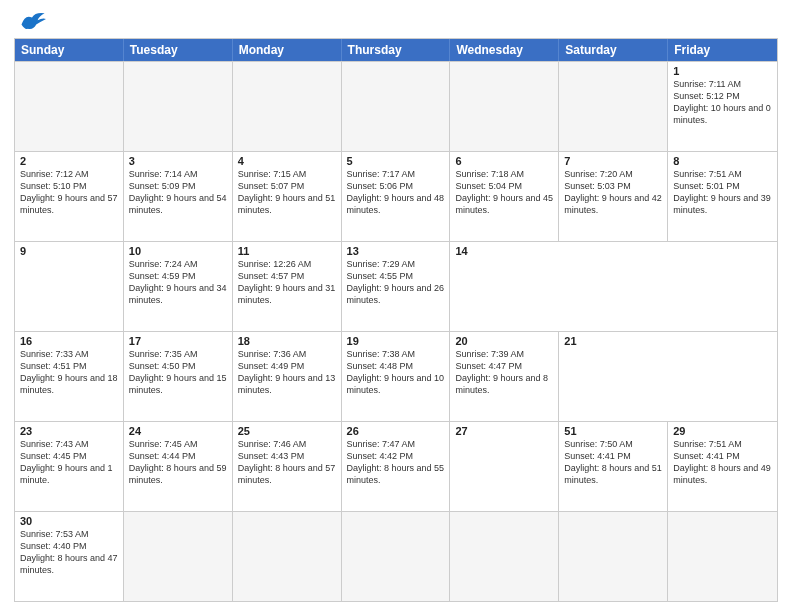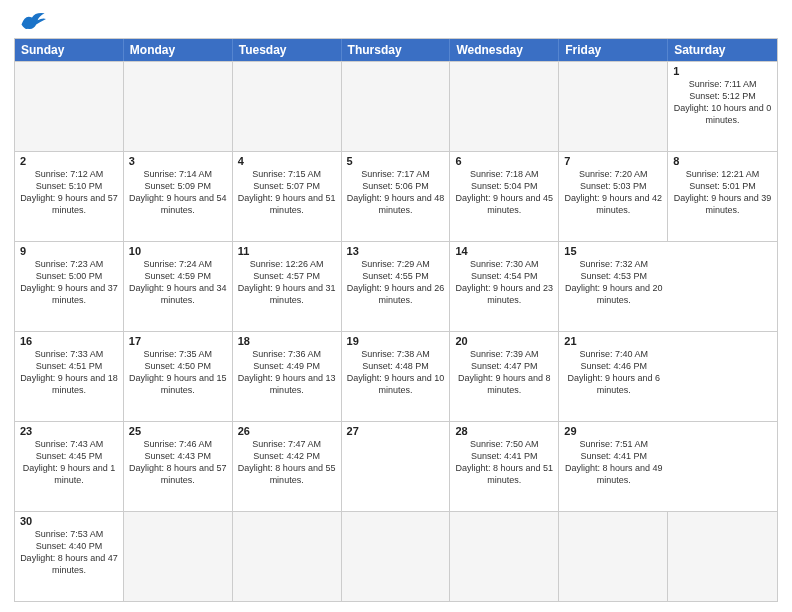--- a/index.html
+++ b/index.html
@@ -102,21 +102,20 @@
     .day-num {
       font-size: 11px;
       font-weight: bold;
       display: block;
       margin-bottom: 1px;
     }
     .cell-text {
       font-size: 9px;
       line-height: 1.35;
       color: #333;
-      text-align: center;
     }
   </style>
 </head>
 <body>
 
 <div class="page">
   <div class="header">
     <div class="logo">
       <div class="logo-text">
         <span class="logo-general"></span>
@@ -128,26 +127,26 @@
     </div>
     <div class="title-block">
       <div class="month-title"></div>
       <div class="location-title"></div>
     </div>
   </div>
 
   <div class="calendar">
     <div class="cal-header-row" id="cal-header">
         <div class="cal-header-cell">Sunday</div>
+        <div class="cal-header-cell">Tuesday</div>
         <div class="cal-header-cell">Monday</div>
-        <div class="cal-header-cell">Tuesday</div>
         <div class="cal-header-cell">Thursday</div>
         <div class="cal-header-cell">Wednesday</div>
+        <div class="cal-header-cell">Saturday</div>
         <div class="cal-header-cell">Friday</div>
-        <div class="cal-header-cell">Saturday</div>
       </div>
     <div class="cal-body" id="cal-body">
         <div class="cal-row">
           <div class="cal-cell empty"></div>
           <div class="cal-cell empty"></div>
           <div class="cal-cell empty"></div>
           <div class="cal-cell empty"></div>
           <div class="cal-cell empty"></div>
           <div class="cal-cell empty"></div>
           <div class="cal-cell">
@@ -189,31 +188,28 @@
 Daylight: 9 hours and 45 minutes.</div>
           </div>
           <div class="cal-cell">
             <span class="day-num">7</span>
             <div class="cell-text">Sunrise: 7:20 AM
 Sunset: 5:03 PM
 Daylight: 9 hours and 42 minutes.</div>
           </div>
           <div class="cal-cell">
             <span class="day-num">8</span>
-            <div class="cell-text">Sunrise: 12:21 AM
+            <div class="cell-text">Sunrise: 7:51 AM
 Sunset: 5:01 PM
 Daylight: 9 hours and 39 minutes.</div>
           </div>
         </div>
         <div class="cal-row">
           <div class="cal-cell">
             <span class="day-num">9</span>
-            <div class="cell-text">Sunrise: 7:23 AM
-Sunset: 5:00 PM
-Daylight: 9 hours and 37 minutes.</div>
           </div>
           <div class="cal-cell">
             <span class="day-num">10</span>
             <div class="cell-text">Sunrise: 7:24 AM
 Sunset: 4:59 PM
 Daylight: 9 hours and 34 minutes.</div>
           </div>
           <div class="cal-cell">
             <span class="day-num">11</span>
             <div class="cell-text">Sunrise: 12:26 AM
@@ -221,29 +217,20 @@
 Daylight: 9 hours and 31 minutes.</div>
           </div>
           <div class="cal-cell">
             <span class="day-num">13</span>
             <div class="cell-text">Sunrise: 7:29 AM
 Sunset: 4:55 PM
 Daylight: 9 hours and 26 minutes.</div>
           </div>
           <div class="cal-cell">
             <span class="day-num">14</span>
-            <div class="cell-text">Sunrise: 7:30 AM
-Sunset: 4:54 PM
-Daylight: 9 hours and 23 minutes.</div>
-          </div>
-          <div class="cal-cell">
-            <span class="day-num">15</span>
-            <div class="cell-text">Sunrise: 7:32 AM
-Sunset: 4:53 PM
-Daylight: 9 hours and 20 minutes.</div>
           </div>
         </div>
         <div class="cal-row">
           <div class="cal-cell">
             <span class="day-num">16</span>
             <div class="cell-text">Sunrise: 7:33 AM
 Sunset: 4:51 PM
 Daylight: 9 hours and 18 minutes.</div>
           </div>
           <div class="cal-cell">
@@ -265,49 +252,52 @@
 Daylight: 9 hours and 10 minutes.</div>
           </div>
           <div class="cal-cell">
             <span class="day-num">20</span>
             <div class="cell-text">Sunrise: 7:39 AM
 Sunset: 4:47 PM
 Daylight: 9 hours and 8 minutes.</div>
           </div>
           <div class="cal-cell">
             <span class="day-num">21</span>
-            <div class="cell-text">Sunrise: 7:40 AM
-Sunset: 4:46 PM
-Daylight: 9 hours and 6 minutes.</div>
           </div>
         </div>
         <div class="cal-row">
           <div class="cal-cell">
             <span class="day-num">23</span>
             <div class="cell-text">Sunrise: 7:43 AM
 Sunset: 4:45 PM
 Daylight: 9 hours and 1 minute.</div>
           </div>
           <div class="cal-cell">
+            <span class="day-num">24</span>
+            <div class="cell-text">Sunrise: 7:45 AM
+Sunset: 4:44 PM
+Daylight: 8 hours and 59 minutes.</div>
+          </div>
+          <div class="cal-cell">
             <span class="day-num">25</span>
             <div class="cell-text">Sunrise: 7:46 AM
 Sunset: 4:43 PM
 Daylight: 8 hours and 57 minutes.</div>
           </div>
           <div class="cal-cell">
             <span class="day-num">26</span>
             <div class="cell-text">Sunrise: 7:47 AM
 Sunset: 4:42 PM
 Daylight: 8 hours and 55 minutes.</div>
           </div>
           <div class="cal-cell">
             <span class="day-num">27</span>
           </div>
           <div class="cal-cell">
-            <span class="day-num">28</span>
+            <span class="day-num">51</span>
             <div class="cell-text">Sunrise: 7:50 AM
 Sunset: 4:41 PM
 Daylight: 8 hours and 51 minutes.</div>
           </div>
           <div class="cal-cell">
             <span class="day-num">29</span>
             <div class="cell-text">Sunrise: 7:51 AM
 Sunset: 4:41 PM
 Daylight: 8 hours and 49 minutes.</div>
           </div>

